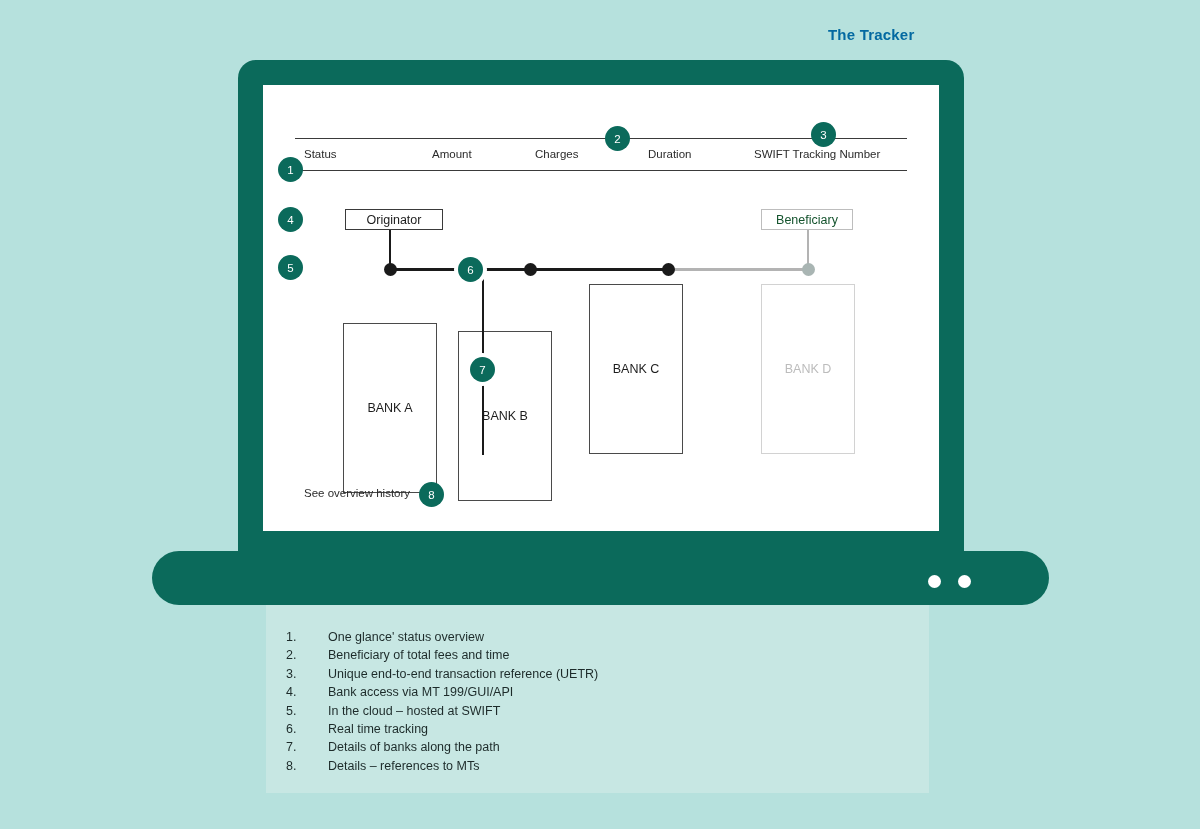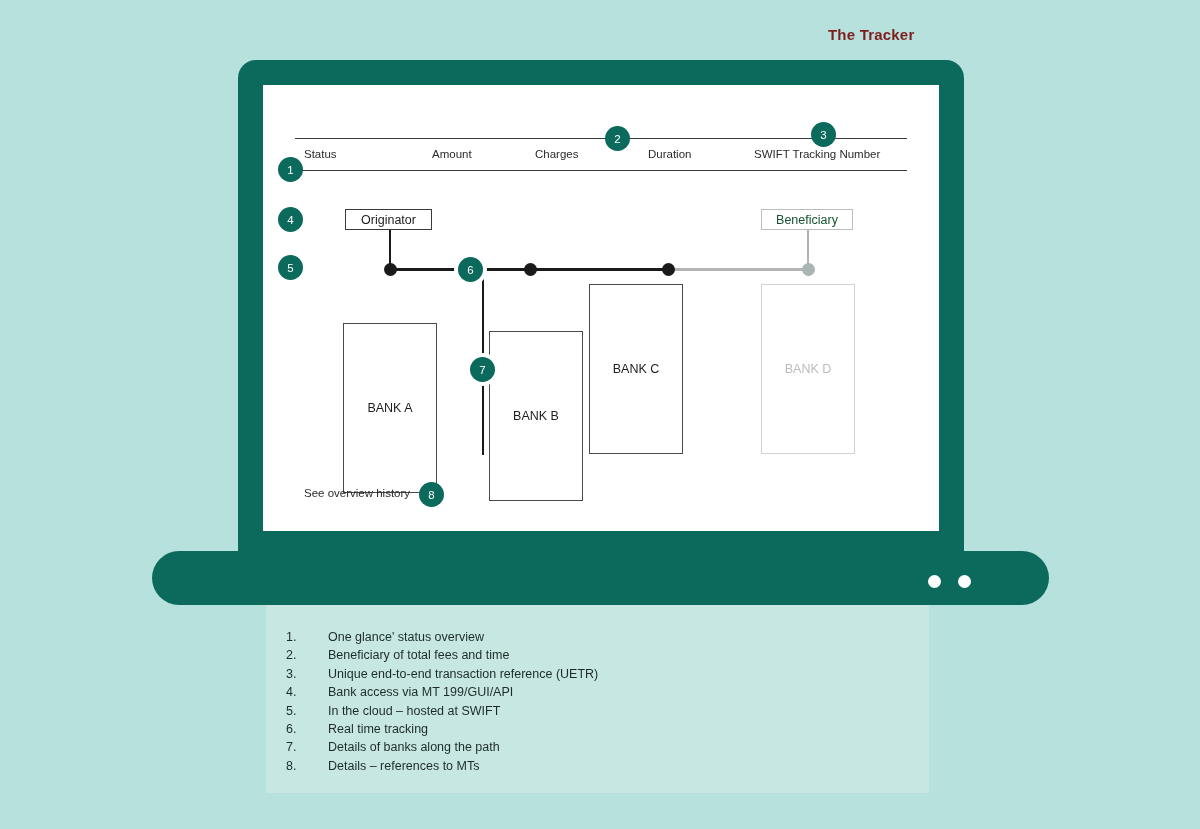--- a/index.html
+++ b/index.html
@@ -22,21 +22,21 @@
     height: 829px;
   }
 
   
   .page-title {
     position: absolute;
     left: 828px;
     top: 26px;
     font-size: 15px;
     font-weight: bold;
-    color: #7f1d1d;
+    color: #0369a1;
     letter-spacing: 0.2px;
   }
 
   
   .legend-panel {
     position: absolute;
     left: 266px;
     top: 603px;
     width: 663px;
     height: 190px;
@@ -231,38 +231,38 @@
   <div class="rule rule-bottom"></div>
 
   <div id="col-heads">
       <div class="col-head" style="left: 304px;">Status</div>
       <div class="col-head" style="left: 432px;">Amount</div>
       <div class="col-head" style="left: 535px;">Charges</div>
       <div class="col-head" style="left: 648px;">Duration</div>
       <div class="col-head" style="left: 754px;">SWIFT Tracking Number</div>
     </div>
 
-  <div class="party-box" id="originator-box" style="left: 345px; top: 209px; width: 87px;">Originator</div>
+  <div class="party-box" id="originator-box" style="left: 345px; top: 209px; width: 98px;">Originator</div>
   <div class="party-box inactive" id="beneficiary-box" style="left: 761px; top: 209px; width: 92px;">Beneficiary</div>
 
   <div class="vline" style="left:389px; top:230px; height:40px;"></div>
   <div class="vline inactive" style="left:807px; top:230px; height:40px;"></div>
 
   <div id="timeline">
       <div class="tline" style="left: 390px; width: 278px;"></div>
       <div class="tline inactive" style="left: 668px; width: 141px;"></div>
       <div class="node" style="left: 384px;"></div>
       <div class="node" style="left: 524px;"></div>
       <div class="node" style="left: 662px;"></div>
       <div class="node inactive" style="left: 802px;"></div>
     </div>
 
   <div id="banks">
       <div class="bank-box" style="left: 343px; margin-top: 39px;">BANK A</div>
-      <div class="bank-box" style="left: 489px; margin-top: 47px;">BANK B</div>
+      <div class="bank-box" style="left: 458px; margin-top: 47px;">BANK B</div>
       <div class="bank-box" style="left: 589px;">BANK C</div>
       <div class="bank-box inactive" style="left: 761px;">BANK D</div>
     </div>
 
   <div class="vline" style="left:482px; top:270px; height:185px;"></div>
 
   <div class="history-link">See overview history</div>
 
   <div id="badges">
       <div class="badge" style="left: 278px; top: 157px;">1</div>

